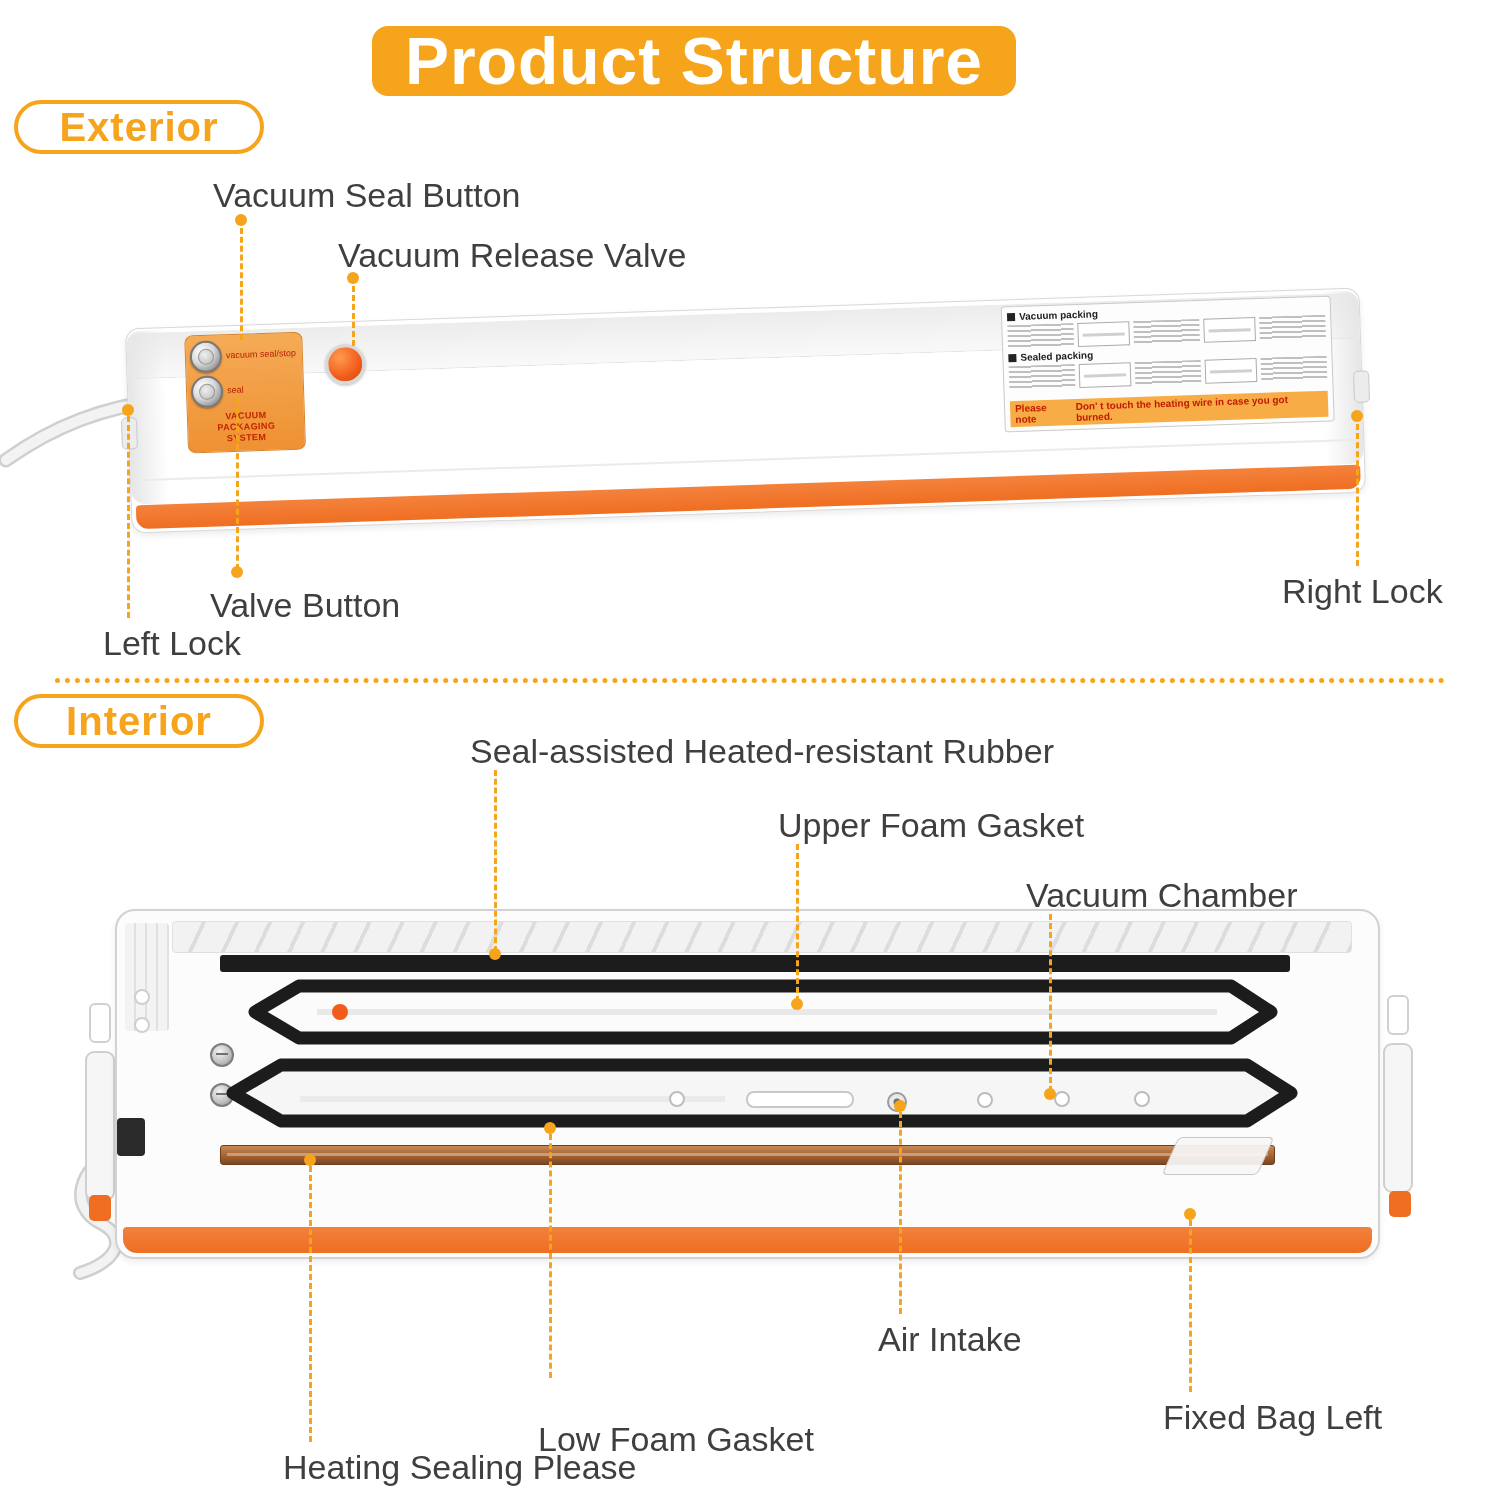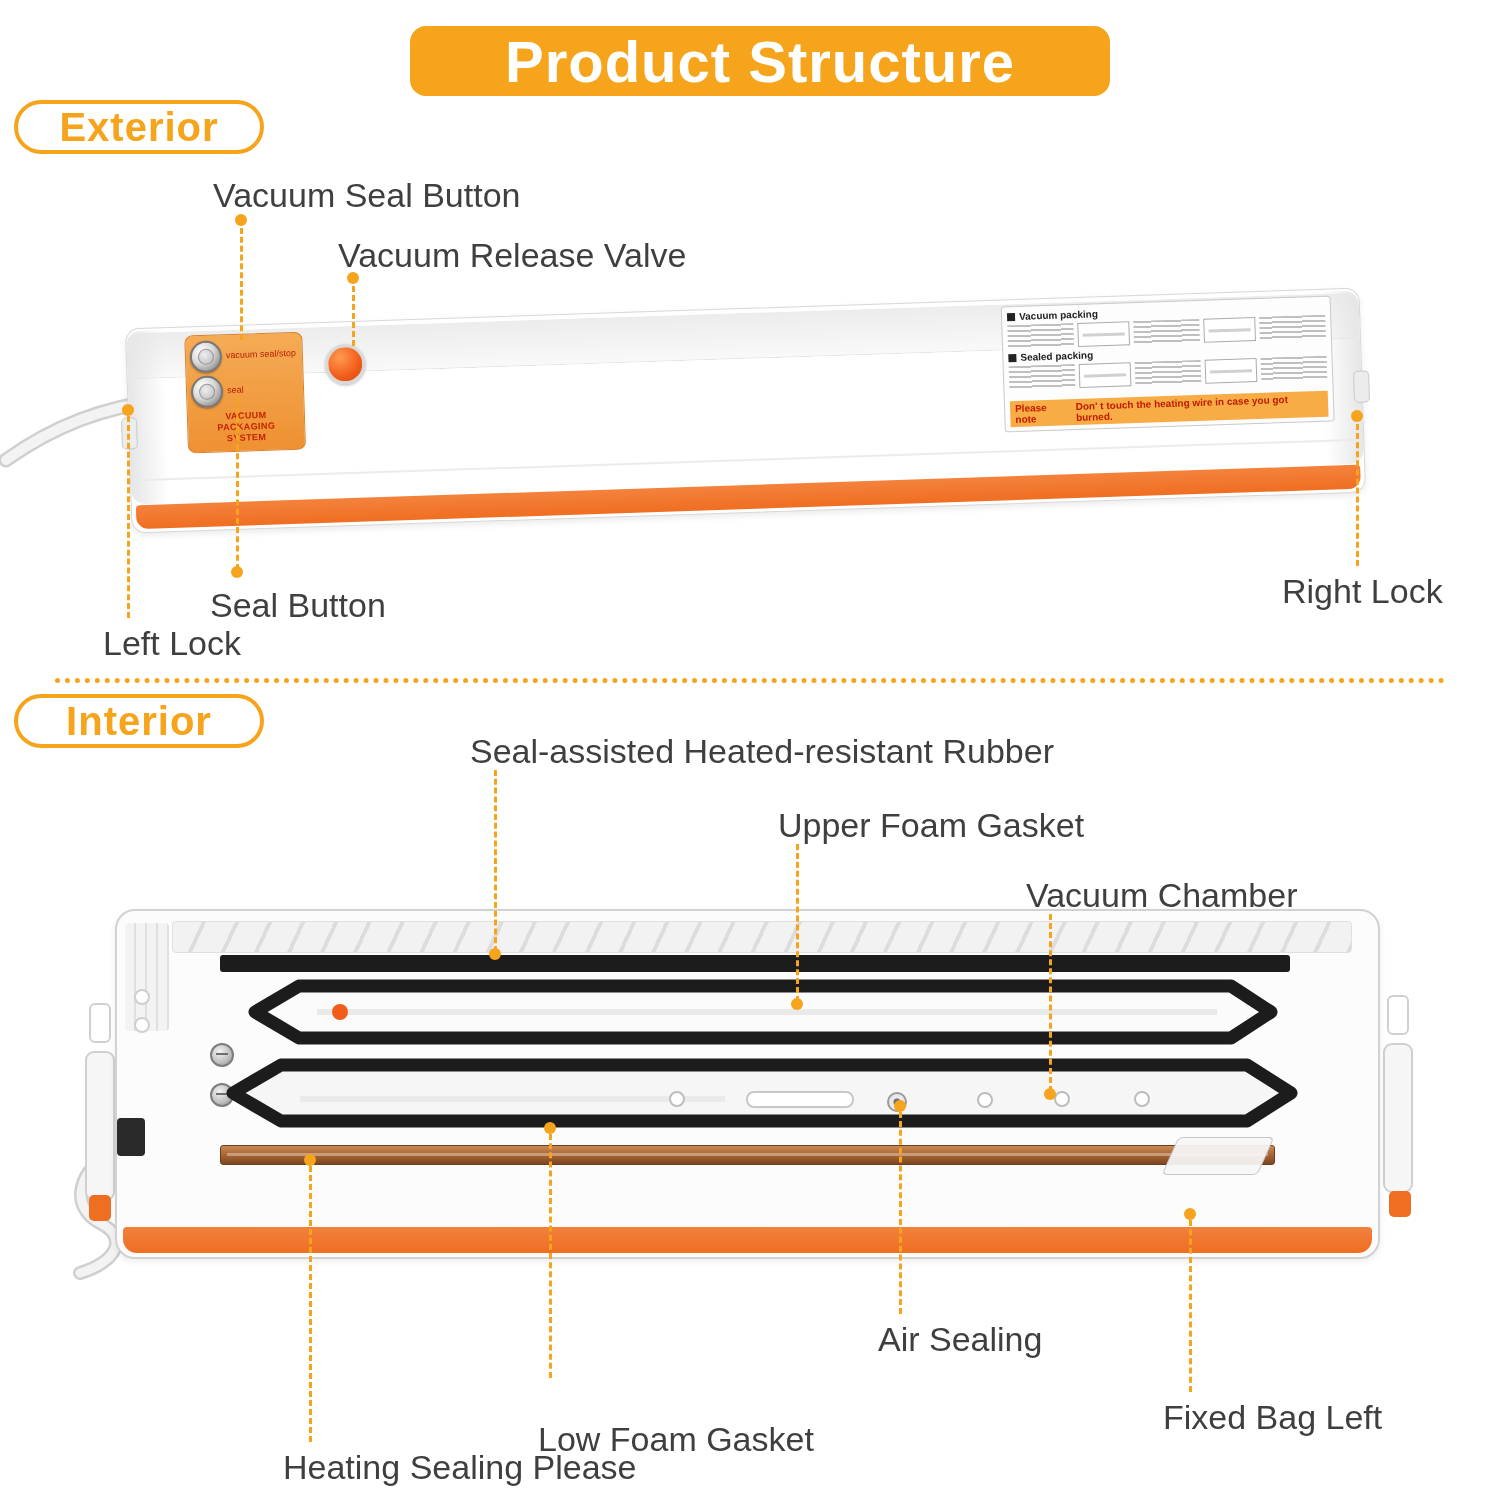--- a/index.html
+++ b/index.html
@@ -2,23 +2,23 @@
 <html style="--accent: #F5A41C; --device-orange: #EF6E22; --valve-orange: #F25C1A; --label: #3F3F3F; --gasket-black: #1C1C1C; --copper: #A5622F; --note-red: #C11B00;"><head>
 <meta charset="utf-8">
 <style>
   * { margin:0; padding:0; box-sizing:border-box; }
   html,body { background:#ffffff; }
   body { font-family:"Liberation Sans", sans-serif; }
   .canvas { position:relative; width:1500px; height:1500px; background:#fff; overflow:hidden; }
   .abs { position:absolute; }
 
   
-  .title-banner { left:372px; top:26px; width:700px; height:70px; background:var(--accent);
+  .title-banner { left:372px; top:26px; width:644px; height:70px; background:var(--accent);
     border-radius:16px; display:flex; align-items:center; justify-content:center;
-    color:#fff; font-size:58px; font-weight:bold; letter-spacing:1px;margin-left:38px; }
+    color:#fff; font-size:66px; font-weight:bold; letter-spacing:1px; }
   .section-pill { width:250px; height:54px; border:4px solid var(--accent); border-radius:30px;
     background:#fff; color:var(--accent); font-size:40px; font-weight:bold;
     display:flex; align-items:center; justify-content:center; letter-spacing:1px; }
   .callout { color:var(--label); font-size:34px; white-space:nowrap; }
   .leader { width:0; border-left:3px dashed var(--accent); }
   .ldot { width:12px; height:12px; border-radius:50%; background:var(--accent); }
   .divider { left:55px; top:678px; width:1390px; height:0; border-top:5px dotted var(--accent); }
 
   
   .ext-device { left:128px; top:308px; width:1235px; height:205px; transform:rotate(-1.9deg); }
@@ -176,21 +176,21 @@
   <div class="abs ldot" style="left:235px; top:214px;"></div>
   <div class="abs leader" style="left:240px; top:228px; height:112px;"></div>
   <div class="abs callout" style="left:213px; top:176px;">Vacuum Seal Button</div>
 
   <div class="abs ldot" style="left:347px; top:272px;"></div>
   <div class="abs leader" style="left:352px; top:286px; height:60px;"></div>
   <div class="abs callout" style="left:338px; top:236px;">Vacuum Release Valve</div>
 
   <div class="abs leader" style="left:236px; top:398px; height:172px;"></div>
   <div class="abs ldot" style="left:231px; top:566px;"></div>
-  <div class="abs callout" style="left:210px; top:586px;">Seal Button</div>
+  <div class="abs callout" style="left:210px; top:586px;">Valve Button</div>
 
   <div class="abs ldot" style="left:122px; top:404px;"></div>
   <div class="abs leader" style="left:127px; top:416px; height:202px;"></div>
   <div class="abs callout" style="left:103px; top:624px;">Left Lock</div>
 
   <div class="abs ldot" style="left:1351px; top:410px;"></div>
   <div class="abs leader" style="left:1356px; top:424px; height:142px;"></div>
   <div class="abs callout" style="left:1268px; top:572px;margin-left:14px;">Right Lock</div>
 
   <div class="abs int-device">
@@ -248,21 +248,21 @@
   <div class="abs callout" style="left:778px; top:806px;">Upper Foam Gasket</div>
   <div class="abs leader" style="left:796px; top:844px; height:158px;"></div>
   <div class="abs ldot" style="left:791px; top:998px;"></div>
 
   <div class="abs callout" style="left:1026px; top:876px;">Vacuum Chamber</div>
   <div class="abs leader" style="left:1049px; top:914px; height:178px;"></div>
   <div class="abs ldot" style="left:1044px; top:1088px;"></div>
 
   <div class="abs ldot" style="left:894px; top:1100px;"></div>
   <div class="abs leader" style="left:899px; top:1112px; height:202px;"></div>
-  <div class="abs callout" style="left:878px; top:1320px;">Air Sealing</div>
+  <div class="abs callout" style="left:878px; top:1320px;">Air Intake</div>
 
   <div class="abs ldot" style="left:544px; top:1122px;"></div>
   <div class="abs leader" style="left:549px; top:1134px; height:244px;"></div>
   <div class="abs callout" style="left:538px; top:1420px;">Low Foam Gasket</div>
 
   <div class="abs ldot" style="left:304px; top:1154px;"></div>
   <div class="abs leader" style="left:309px; top:1166px; height:276px;"></div>
   <div class="abs callout" style="left:283px; top:1448px;">Heating Sealing Please</div>
 
   <div class="abs ldot" style="left:1184px; top:1208px;"></div>

